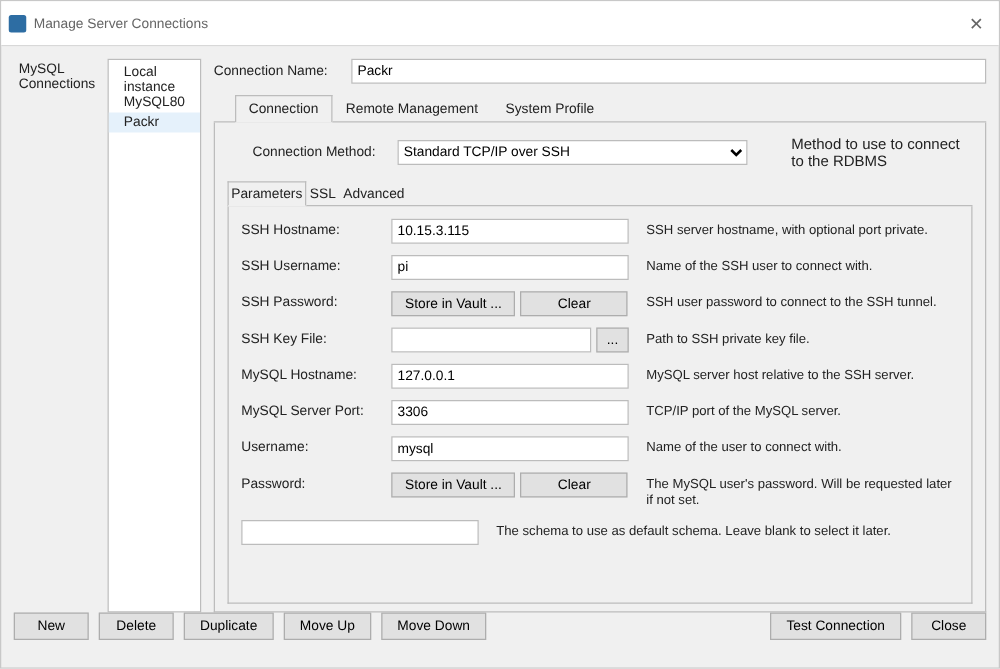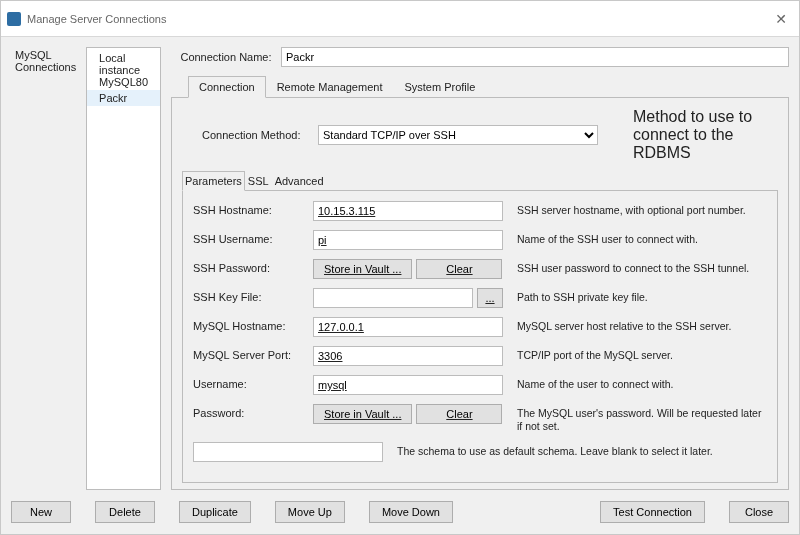--- a/index.html
+++ b/index.html
@@ -10,42 +10,42 @@
   .titlebar .title { color: #666; flex: 1; }
   .titlebar .close { color: #666; font-size: 14px; padding: 0 6px; cursor: default; }
   .body { flex: 1; display: flex; padding: 10px 10px 0 10px; gap: 10px; }
   .sidebar { width: 150px; display: flex; flex-direction: row; }
   .side-head { padding: 2px 4px; }
   .side-list { flex: 1; background: #fff; border: 1px solid #bcbcbc; padding: 2px 0; }
   .side-item { padding: 2px 12px; cursor: default; }
   .side-item.sel { background: #e5f1fb; }
   .main { flex: 1; display: flex; flex-direction: column; }
   .row { display: flex; align-items: center; margin-bottom: 6px; }
-  .row > label { width: 110px; text-align: center; }
+  .row > label { width: 110px; text-align: left; }
   .cn-name input { flex: 1; height: 20px; border: 1px solid #bcbcbc; padding: 0 4px; background: #fff; }
   .tabs { display: flex; border-bottom: 1px solid #bcbcbc; margin-top: 2px; }
   .tab { padding: 4px 10px; border: 1px solid transparent; border-bottom: none; cursor: default; position: relative; top: 1px; background: transparent; }
   .tab.active { background: #f0f0f0; border-color: #bcbcbc; border-bottom: 1px solid #f0f0f0; margin-left: 17px; }
   .panel { border: 1px solid #bcbcbc; border-top: none; padding: 10px 10px 6px 10px; flex: 1; display: flex; flex-direction: column; }
   .method-row { display: flex; align-items: center; gap: 6px; margin-bottom: 8px; margin-left: 20px; }
   .method-row label { width: 110px; }
   .method-row select { flex: 0 0 280px; height: 20px; border: 1px solid #bcbcbc; background: #fff; }
-  .method-row .desc { flex: 1; font-size: 16px; color: #222; padding-left: 29px; }
+  .method-row .desc { flex: 1; font-size: 12px; color: #222; padding-left: 29px; }
   .subtabs { display: flex; border-bottom: 1px solid #bcbcbc; }
   .subtab { padding: 3px 2px; border: 1px solid transparent; border-bottom: none; cursor: default; position: relative; top: 1px; }
   .subtab.active { background: #f0f0f0; border-color: #bcbcbc; border-bottom: 1px solid #f0f0f0; }
   .form { border: 1px solid #bcbcbc; border-top: none; padding: 10px 10px; flex: 1; }
   .frow { display: flex; align-items: flex-start; margin-bottom: 9px; }
   .frow > label { width: 120px; padding-right: 8px; padding-top: 3px; }
-  .frow .ctrl { width: 190px; display: flex; gap: 4px; text-decoration: underline; }
+  .frow .ctrl { width: 190px; display: flex; gap: 4px; }
   .frow .ctrl input[type=text] { flex: 1; height: 20px; border: 1px solid #bcbcbc; padding: 0 4px; background: #fff; }
   .frow .ctrl button { height: 20px; border: 1px solid #adadad; background: #e1e1e1; padding: 0 10px; min-width: 86px; cursor: default; }
   .frow .ctrl button.small { min-width: 26px; padding: 0 4px; }
   .frow .help { flex: 1; padding-left: 14px; font-size: 10.5px; color: #222; line-height: 1.25; padding-top: 3px; }
-  .footer { height: 44px; display: flex; align-items: center; padding: 0 10px; gap: 24px; }
+  .footer { height: 44px; display: flex; padding: 0 10px; gap: 8px; }
   .footer .spacer { flex: 1; }
   .footer button { height: 22px; border: 1px solid #adadad; background: #e1e1e1; padding: 0 12px; min-width: 60px; cursor: default; }
   .footer button.wide { min-width: 96px; }
 </style>
 </head>
 <body>
 
 <div class="window">
   <div class="titlebar">
     <div class="icon"></div>
@@ -89,21 +89,21 @@
           <div class="subtab">Advanced</div>
         </div>
 
         <div class="form">
 
           <div class="frow">
             <label>SSH Hostname:</label>
             <div class="ctrl">
                 <input type="text" value="10.15.3.115" style="">
               </div>
-            <div class="help">SSH server hostname, with  optional port number.</div>
+            <div class="help">SSH server hostname, with  optional port private.</div>
           </div>
 
           <div class="frow">
             <label>SSH Username:</label>
             <div class="ctrl">
                 <input type="text" value="pi" style="">
               </div>
             <div class="help">Name of the SSH user to connect with.</div>
           </div>
 

